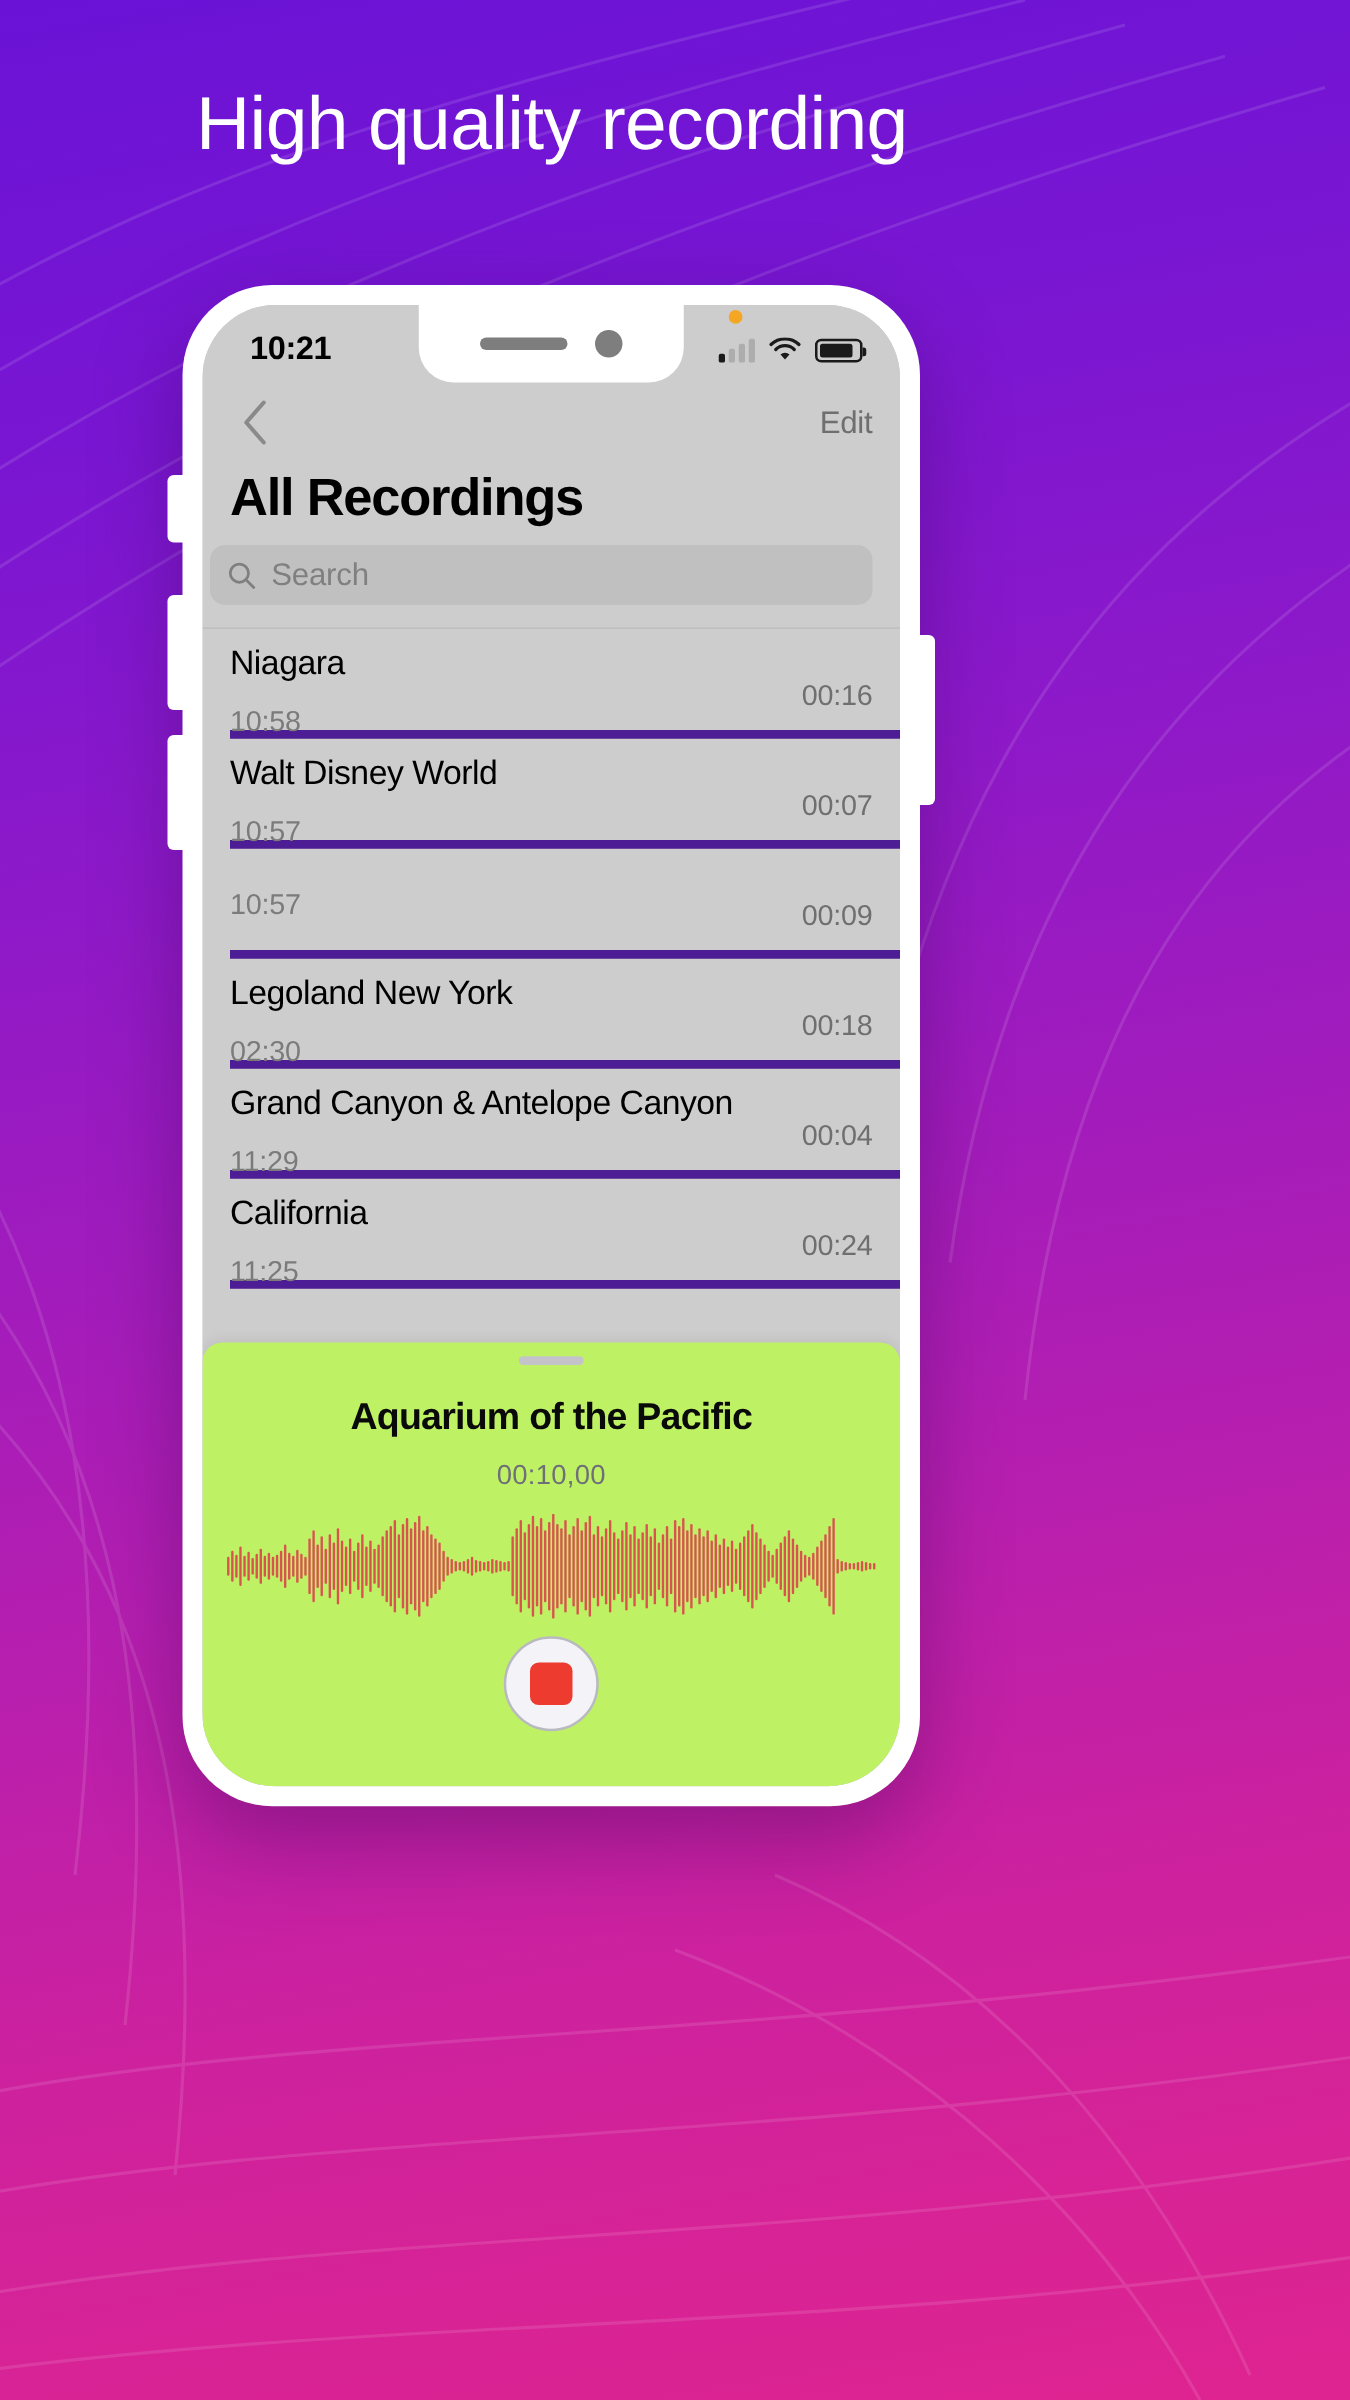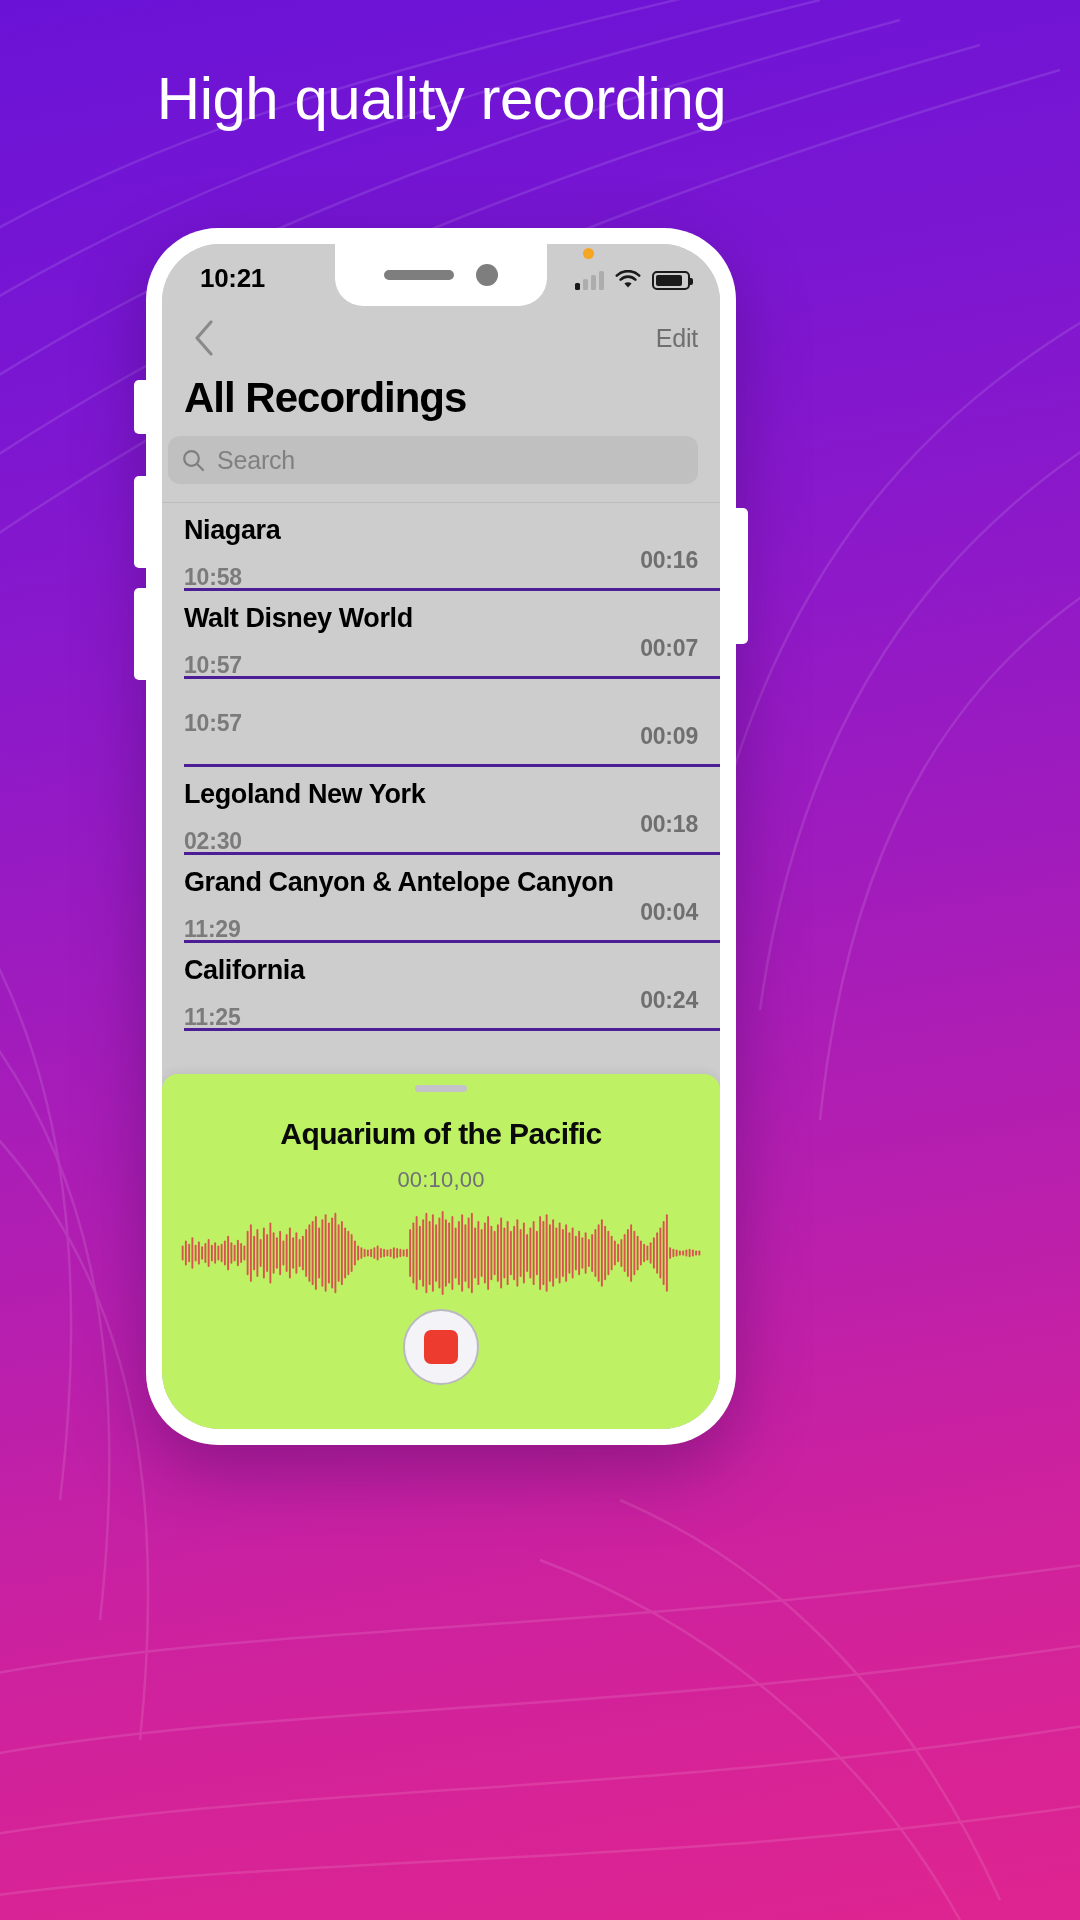--- a/index.html
+++ b/index.html
@@ -135,23 +135,22 @@
   #search-wrap { padding:0 22px 18px 6px; flex:none; }
   #search-bar {
     height:48px; background:#c0c0c0; border-radius:12px;
     display:flex; align-items:center; gap:12px; padding:0 14px;
   }
   #search-placeholder { font-size:25px; color:#808080; letter-spacing:-.2px; }
 
   #list { flex:1; overflow:hidden; border-top:1px solid #bcbcbc; }
   .row {
     height:88px; margin:0 0 0 22px; padding:12px 22px 12px 0;
-    border-bottom:3px solid #4c1d95;
+    border-bottom:7px solid #4c1d95;
     position:relative;
-    font-weight:bold;
   }
   .row-title {
     font-size:27px; color:#000; letter-spacing:-.4px; line-height:1.12;
   }
   .row-time {
     font-size:23px; color:#7b7b7b; letter-spacing:-.2px; margin-top:19px;
   }
   .row-dur {
     position:absolute; right:22px; bottom:14px;
     font-size:23px; color:#6f6f6f; letter-spacing:-.2px;margin-top:36px;

